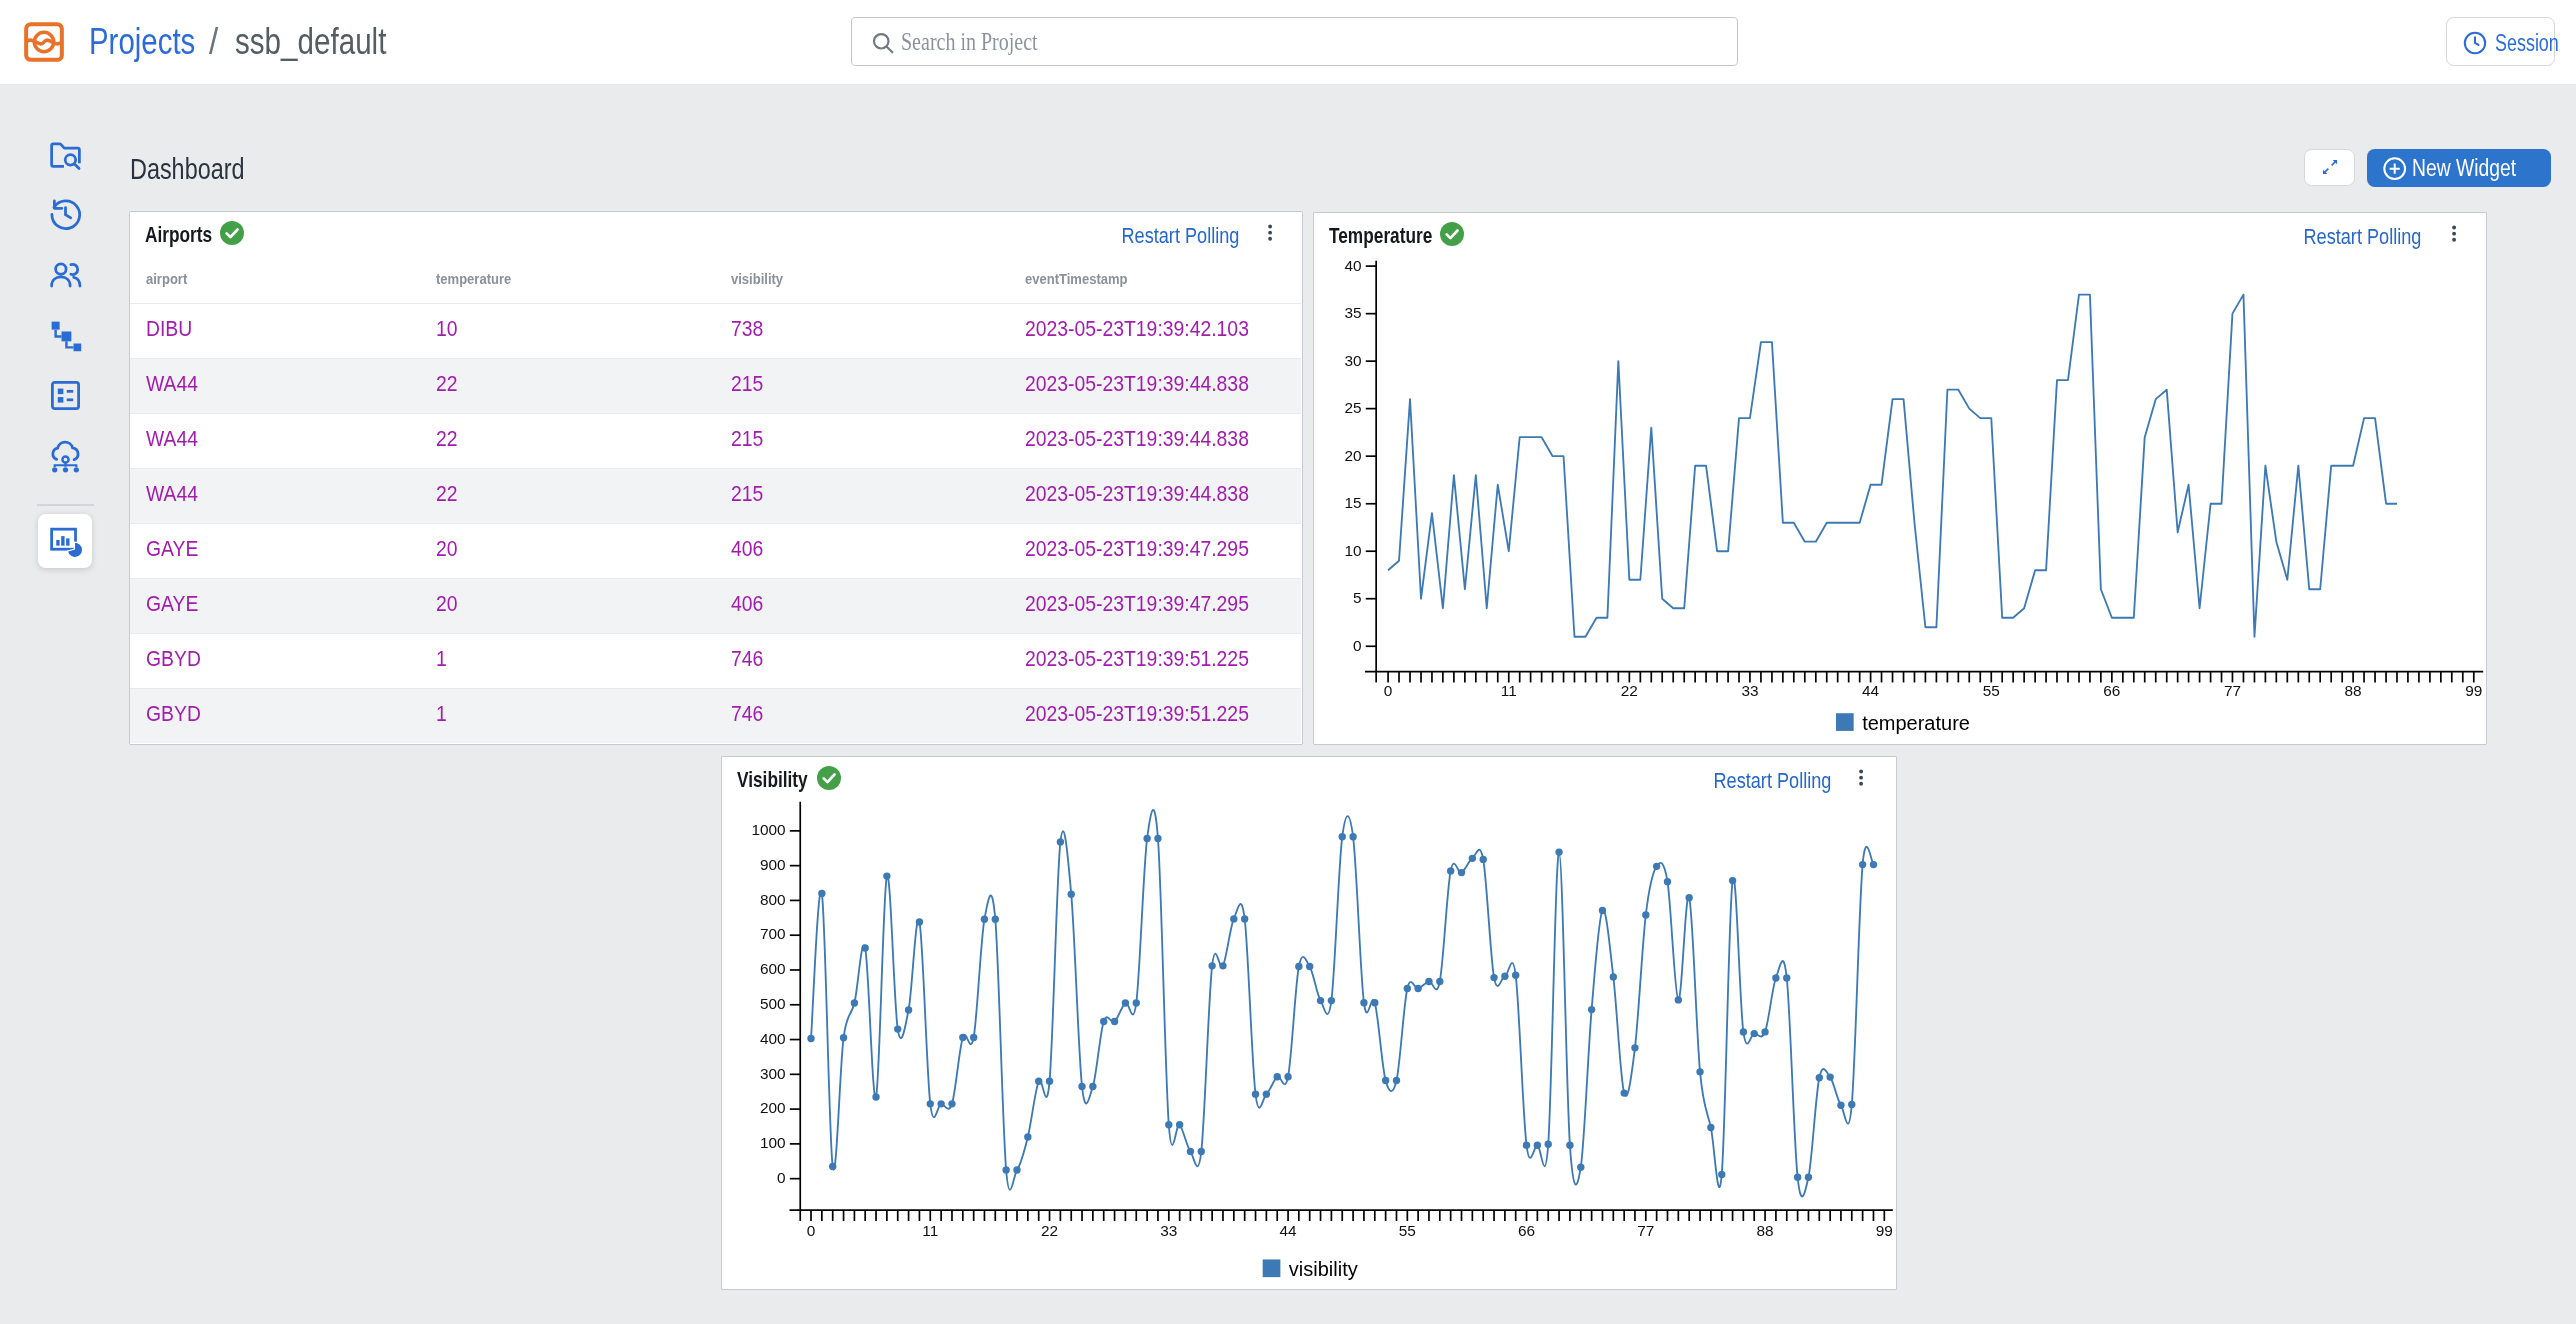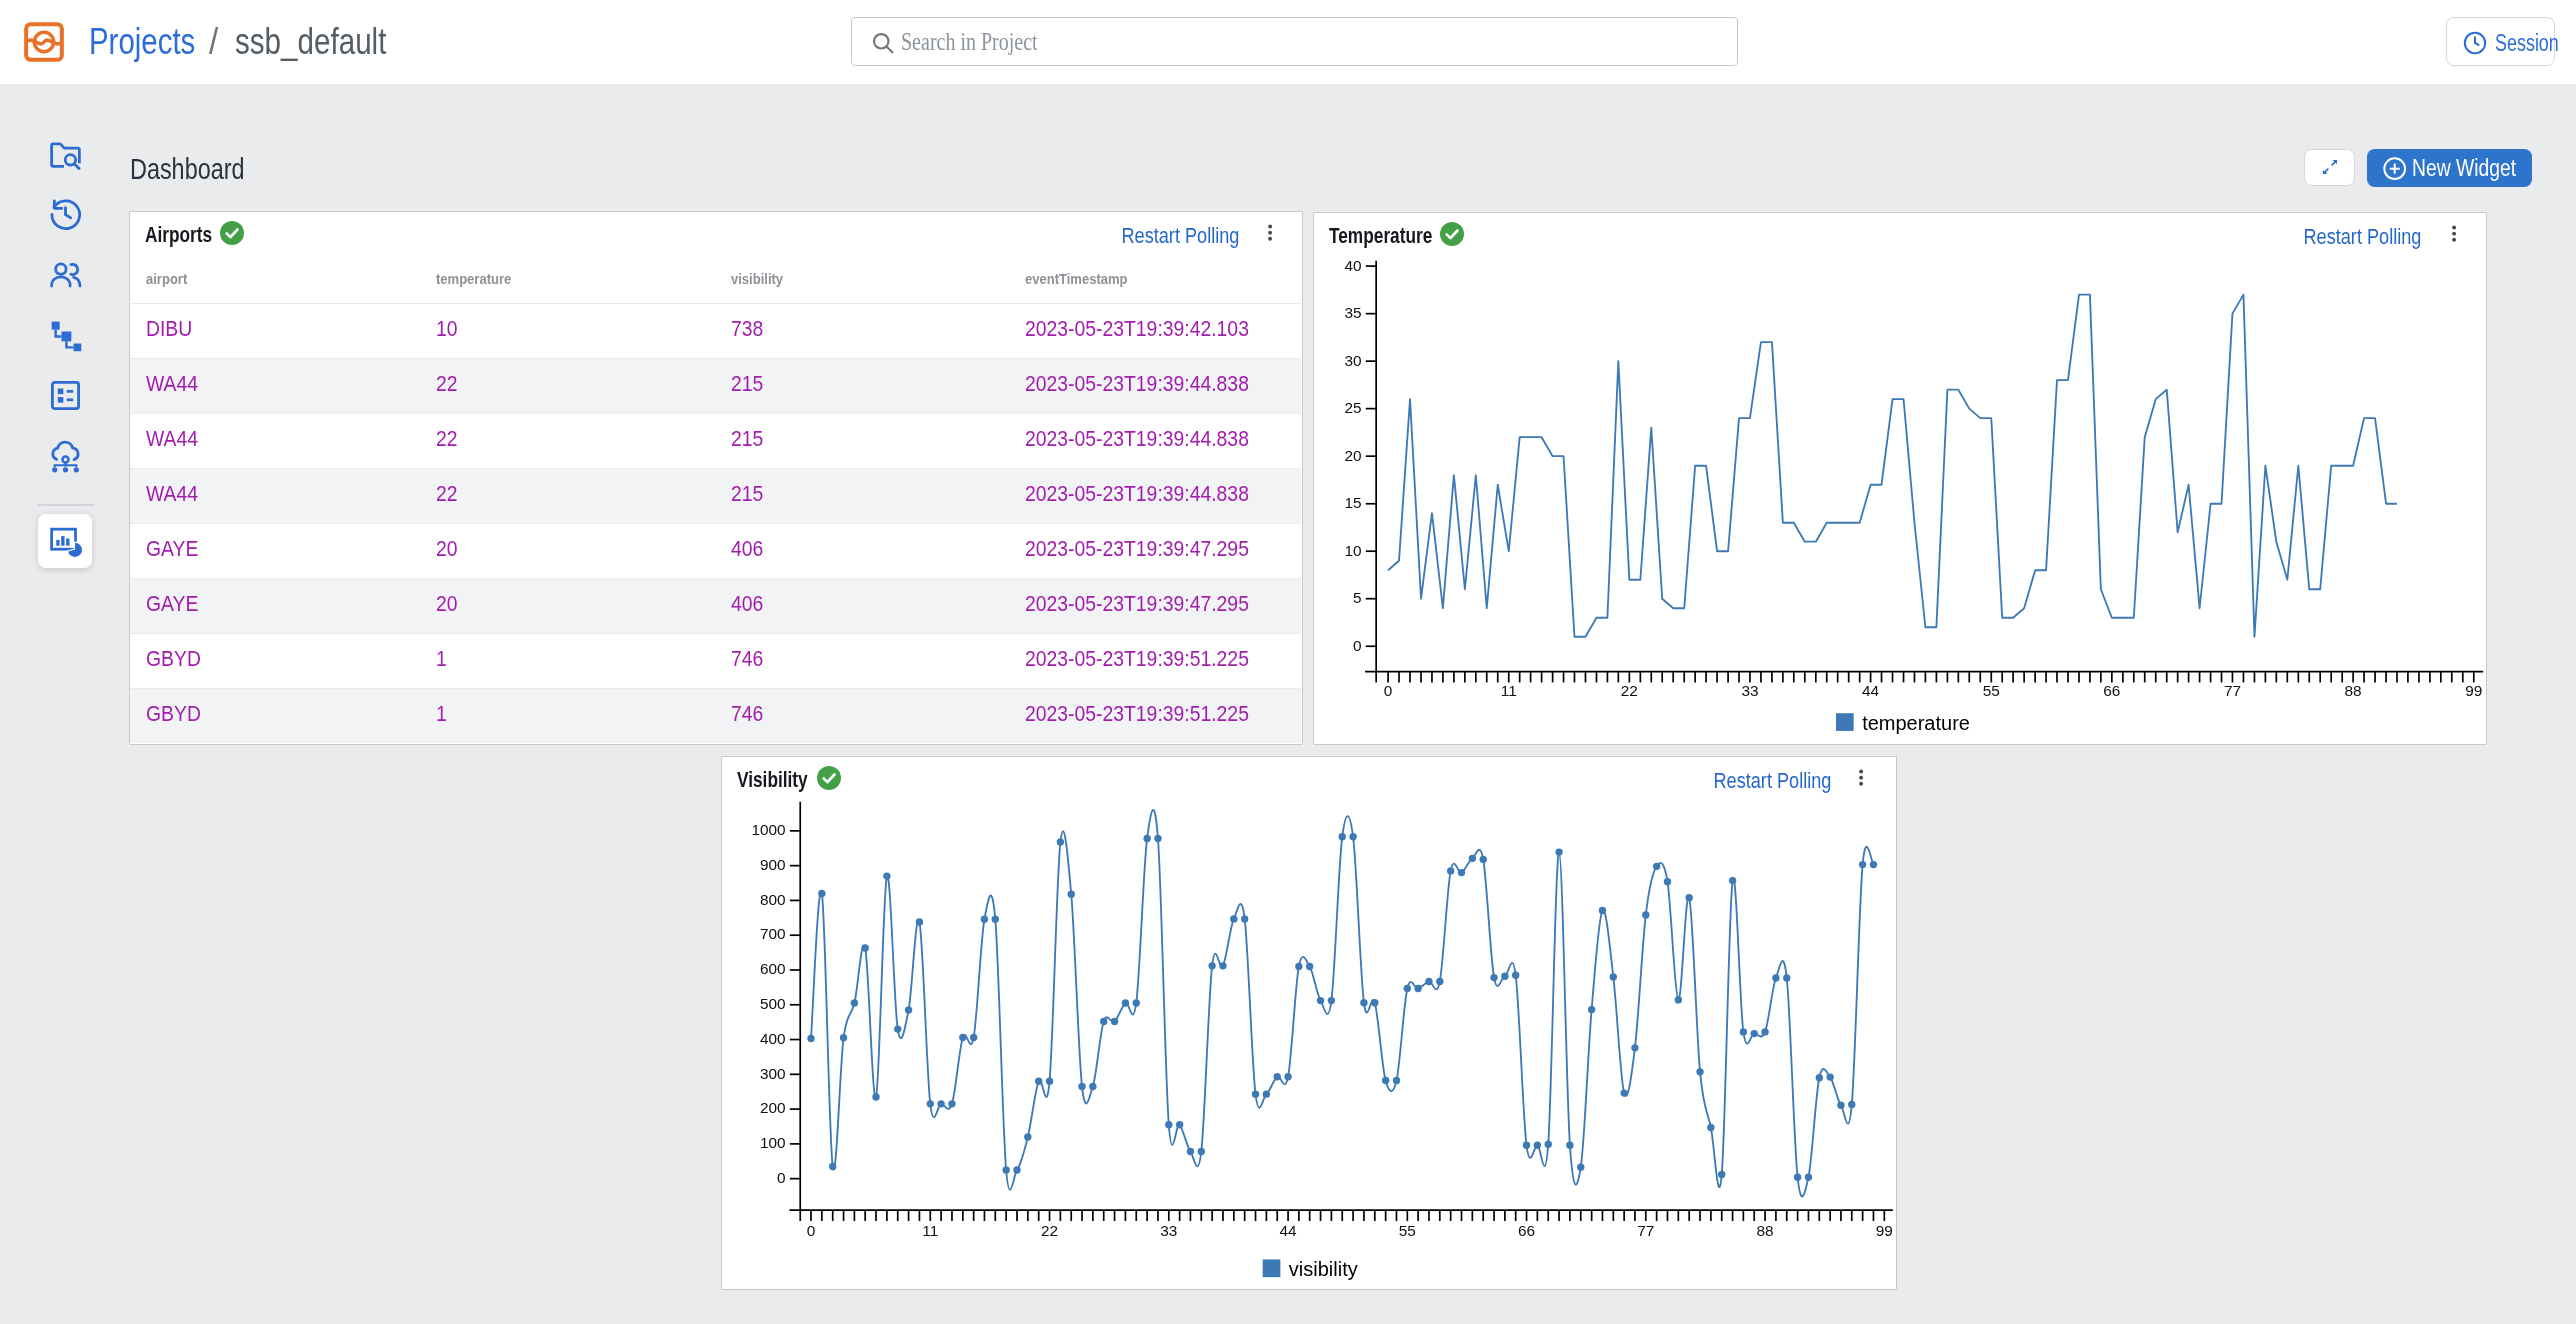--- a/index.html
+++ b/index.html
@@ -14,21 +14,21 @@
 #search .ph { position:absolute; left:49px; top:10px; font-size:25px; color:#8a939c; transform:scaleX(0.8); transform-origin:0 50%; white-space:nowrap; }
 #sessionbtn { position:absolute; left:2404px; top:17px; width:109px; height:49px; border:1.5px solid #d4d7da; border-radius:7.7px; background:#fff;margin-left:42px; }
 #sessionbtn span { position:absolute; left:48px; top:11.5px; font-size:23px; color:#2b6cd9; transform:scaleX(0.78); transform-origin:0 50%; white-space:nowrap; }
 
 .sicon { position:absolute; left:47px; }
 #stile { position:absolute; left:38px; top:514px; width:54px; height:54px; background:#fff; border-radius:7.7px; box-shadow:0 1.5px 6.2px rgba(0,0,0,0.14); }
 #ssep { position:absolute; left:37px; top:504px; width:57px; height:1.5px; background:#d2d5d9; }
 
 #dash { position:absolute; left:130px; top:152px; font-size:30px; color:#2a333d; transform:scaleX(0.78); transform-origin:0 50%; }
 #expandbtn { position:absolute; left:2304px; top:149px; width:51px; height:37px; background:#fff; border:1.5px solid #d5d8db; border-radius:7.7px; }
-#newwidget { position:absolute; left:2367px; top:149px; width:165px; height:38px; background:#2d74cd; border-radius:7.7px; color:#fff; }
+#newwidget { position:absolute; left:2367px; top:149px; width:184px; height:38px; background:#2d74cd; border-radius:7.7px; color:#fff; }
 #newwidget .txt { position:absolute; left:45px; top:6.2px; font-size:23px; transform:scaleX(0.84); transform-origin:0 50%; white-space:nowrap; }
 .card { position:absolute; background:#fff; border:1.5px solid #c7cbd0; border-radius:1px; }
 #card-airports { left:129px; top:211px; width:1174px; height:534px; }
 #card-temp { left:1313px; top:212px; width:1174px; height:533px; }
 #card-vis { left:721px; top:756px; width:1176px; height:534px; }
 .ctitle { position:absolute; top:10px; font-size:22px; font-weight:bold; color:#15191e; left:14.6px; white-space:nowrap; transform:scaleX(0.785); transform-origin:0 50%; }
 .check { position:absolute; top:8.5px; }
 .restart { position:absolute; top:10.8px; font-size:21.6px; color:#2667cd; white-space:nowrap; transform:scaleX(0.84); transform-origin:100% 50%; }
 .kebab { position:absolute; top:11.5px; }
 

